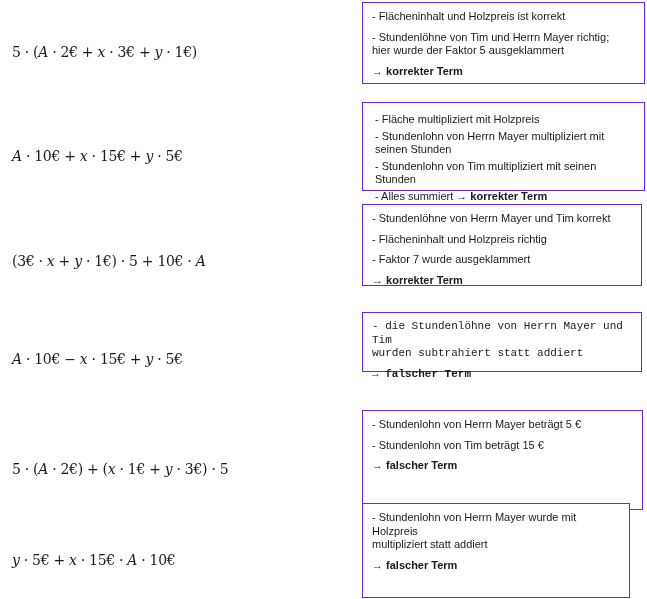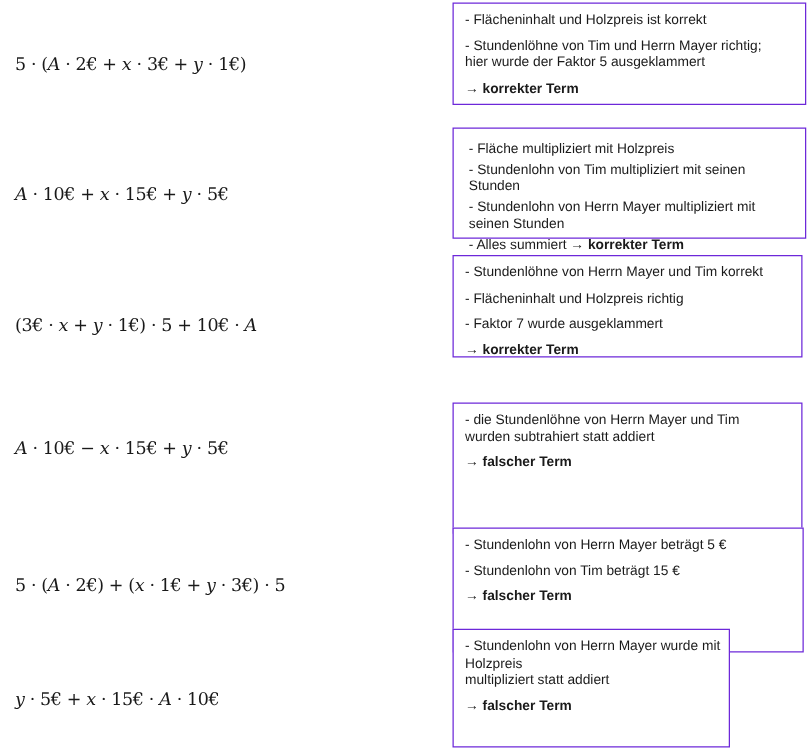--- a/index.html
+++ b/index.html
@@ -43,23 +43,23 @@
     border: 1px solid #6d28d9;
     background: #ffffff;
     padding: 7px 4px 0 9px;
     font-size: 11px;
     line-height: 13.5px;
     color: #1a1a1a;
   }
   #box-1 { top: 2px;   width: 283px; height: 82px; }
   #box-2 { top: 102px; width: 283px; height: 89px; }
   #box-3 { top: 204px; width: 280px; height: 82px; }
-  #box-4 { top: 322px; width: 280px; height: 105px; }
-  #box-5 { top: 422px; width: 281px; height: 100px; }
-  #box-6 { top: 503px; width: 222px; height: 95px; }
+  #box-4 { top: 312px; width: 280px; height: 60px; font-family: Liberation Mono, monospace; }
+  #box-5 { top: 410px; width: 281px; height: 100px; }
+  #box-6 { top: 503px; width: 268px; height: 95px; }
   .box p.box-line {
     margin: 0 0 7px 0;
     white-space: pre-line;
   }
   #box-2 p.box-line { margin: 3px; }
   .box b { font-weight: bold; text-align: center; }
 </style>
 </head>
 <body>
 
@@ -73,24 +73,24 @@
   <div class="term" id="term-6"><span class="mvar">y</span><span class="mnum"> · 5€ + </span><span class="mvar">x</span><span class="mnum"> · 15€ · </span><span class="mvar">A</span><span class="mnum"> · 10€</span></div>
 
   <div class="box" id="box-1">
       <p class="box-line"><span>- Flächeninhalt und Holzpreis ist korrekt</span></p>
       <p class="box-line"><span>- Stundenlöhne von Tim und Herrn Mayer richtig;
 hier wurde der Faktor 5 ausgeklammert</span></p>
       <p class="box-line"><span>→ </span><b>korrekter Term</b></p>
     </div>
   <div class="box" id="box-2">
       <p class="box-line"><span>- Fläche multipliziert mit Holzpreis</span></p>
+      <p class="box-line"><span>- Stundenlohn von Herrn Mayer multipliziert mit
+seinen Stunden</span></p>
       <p class="box-line"><span>- Stundenlohn von Tim multipliziert mit seinen
 Stunden</span></p>
-      <p class="box-line"><span>- Stundenlohn von Herrn Mayer multipliziert mit
-seinen Stunden</span></p>
       <p class="box-line"><span>- Alles summiert → </span><b>korrekter Term</b></p>
     </div>
   <div class="box" id="box-3">
       <p class="box-line"><span>- Stundenlöhne von Herrn Mayer und Tim korrekt</span></p>
       <p class="box-line"><span>- Flächeninhalt und Holzpreis richtig</span></p>
       <p class="box-line"><span>- Faktor 7 wurde ausgeklammert</span></p>
       <p class="box-line"><span>→ </span><b>korrekter Term</b></p>
     </div>
   <div class="box" id="box-4">
       <p class="box-line"><span>- die Stundenlöhne von Herrn Mayer und Tim

